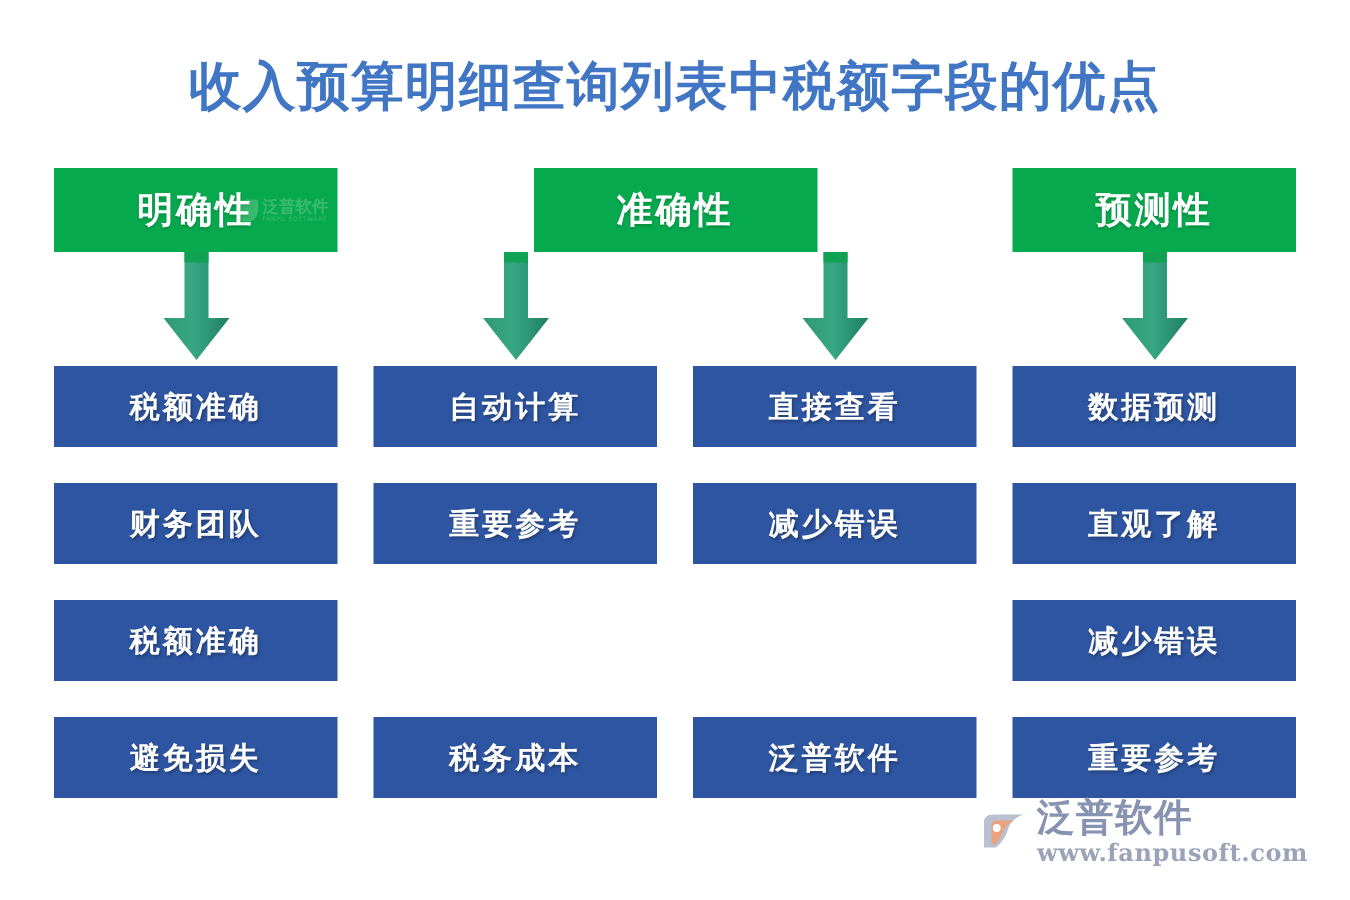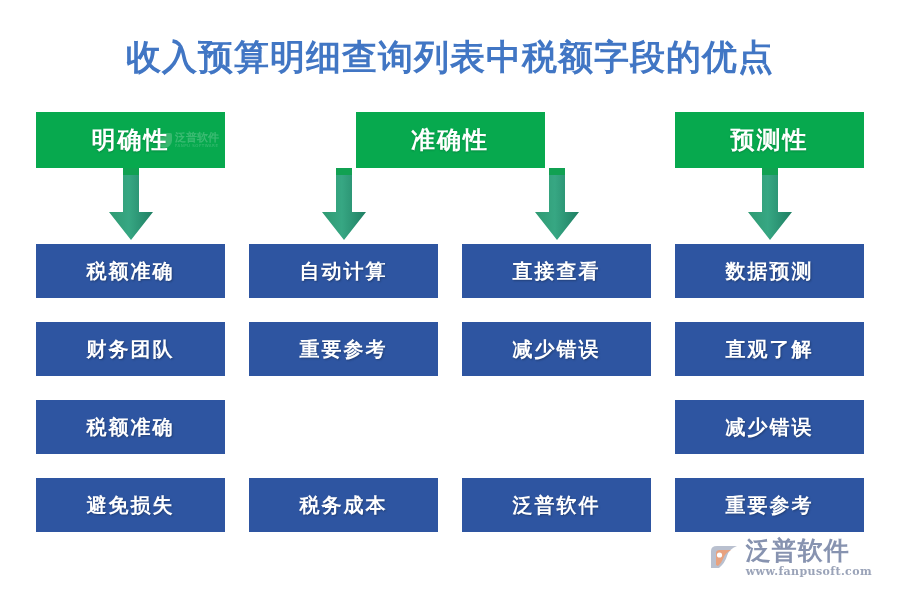--- a/index.html
+++ b/index.html
@@ -154,21 +154,21 @@
   .logo-texts { display: flex; flex-direction: column; align-items: flex-start; }
   .logo-name {
     font-size: 25px;
     font-weight: bold;
     color: #8793b0;
     line-height: 1.05;
     letter-spacing: 1px;
   }
   .logo-url {
     font-family: "DejaVu Serif", "Liberation Serif", serif;
-    font-size: 11px;
+    font-size: 16px;
     font-weight: bold;
     color: #9aa3b8;
     letter-spacing: .4px;
     margin-top: 1px;
   }
 </style>
 </head>
 <body>
 
 <div id="infographic">

